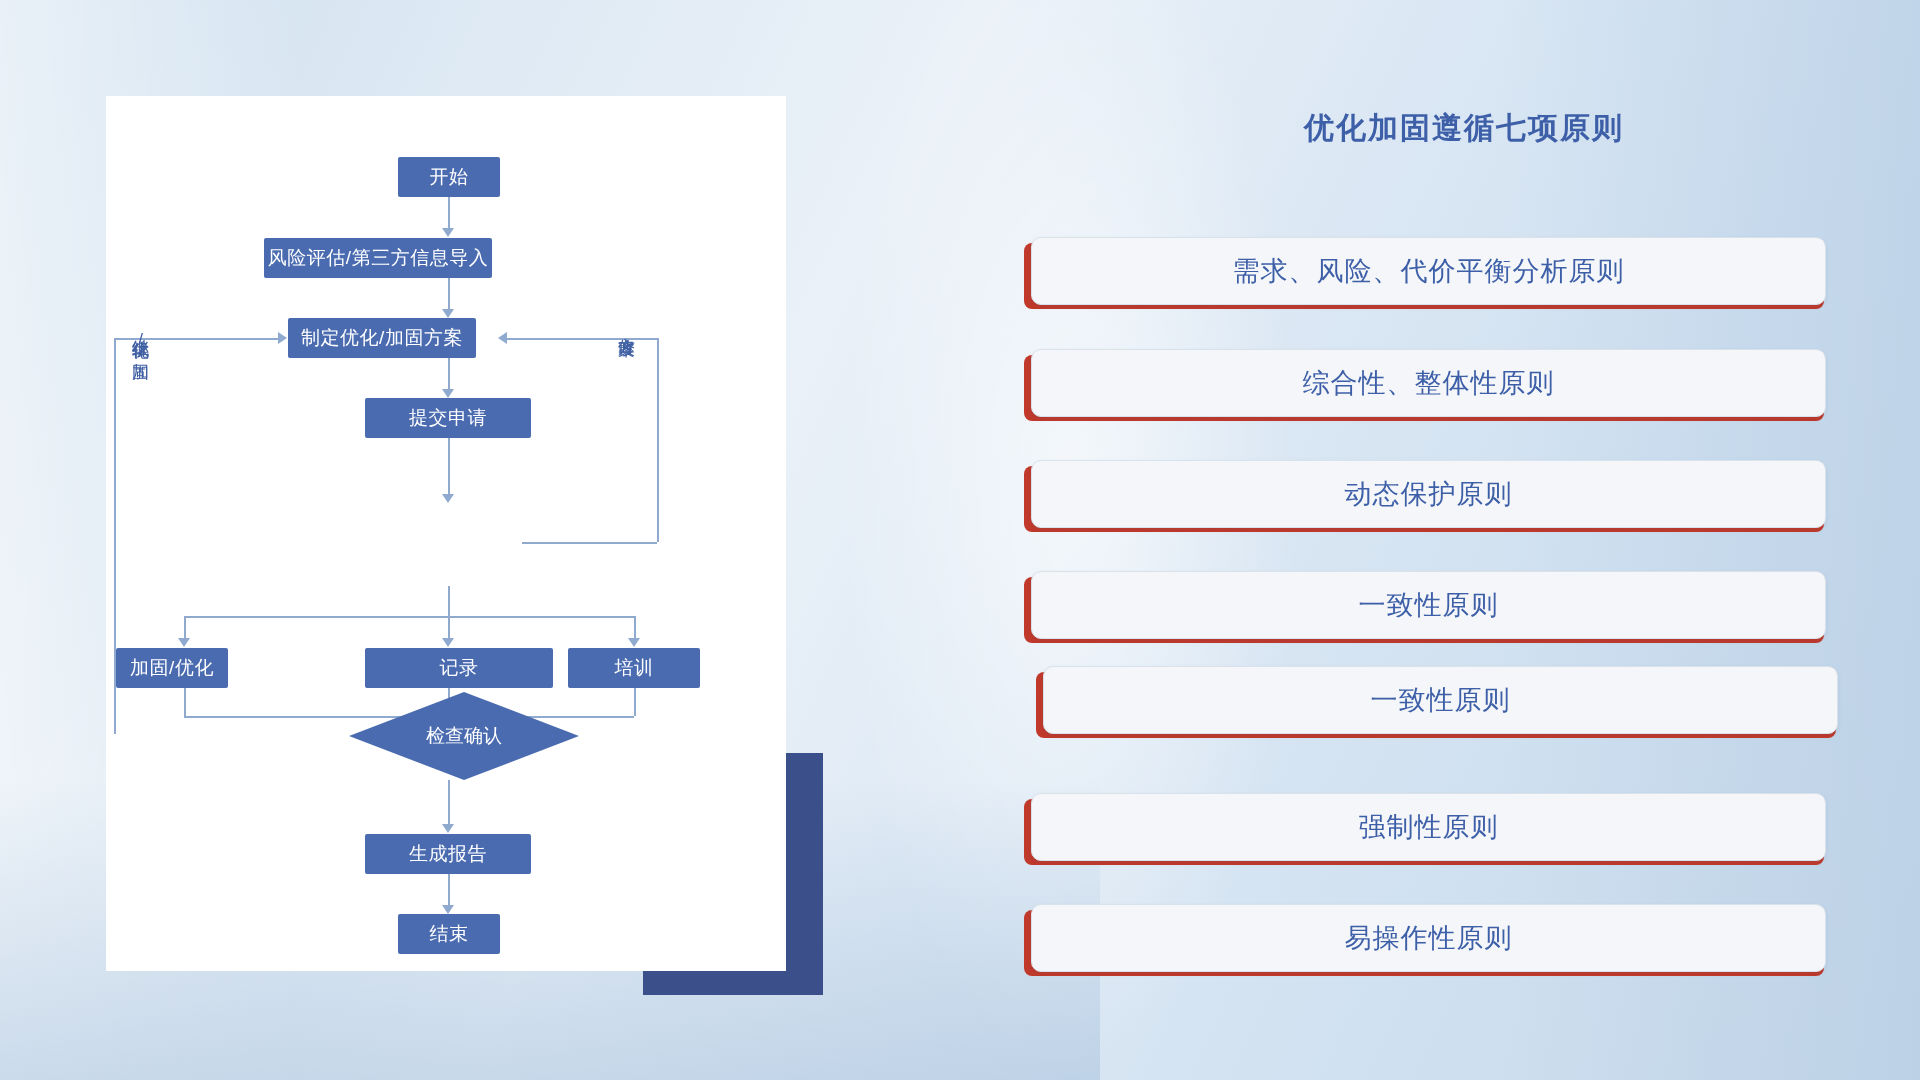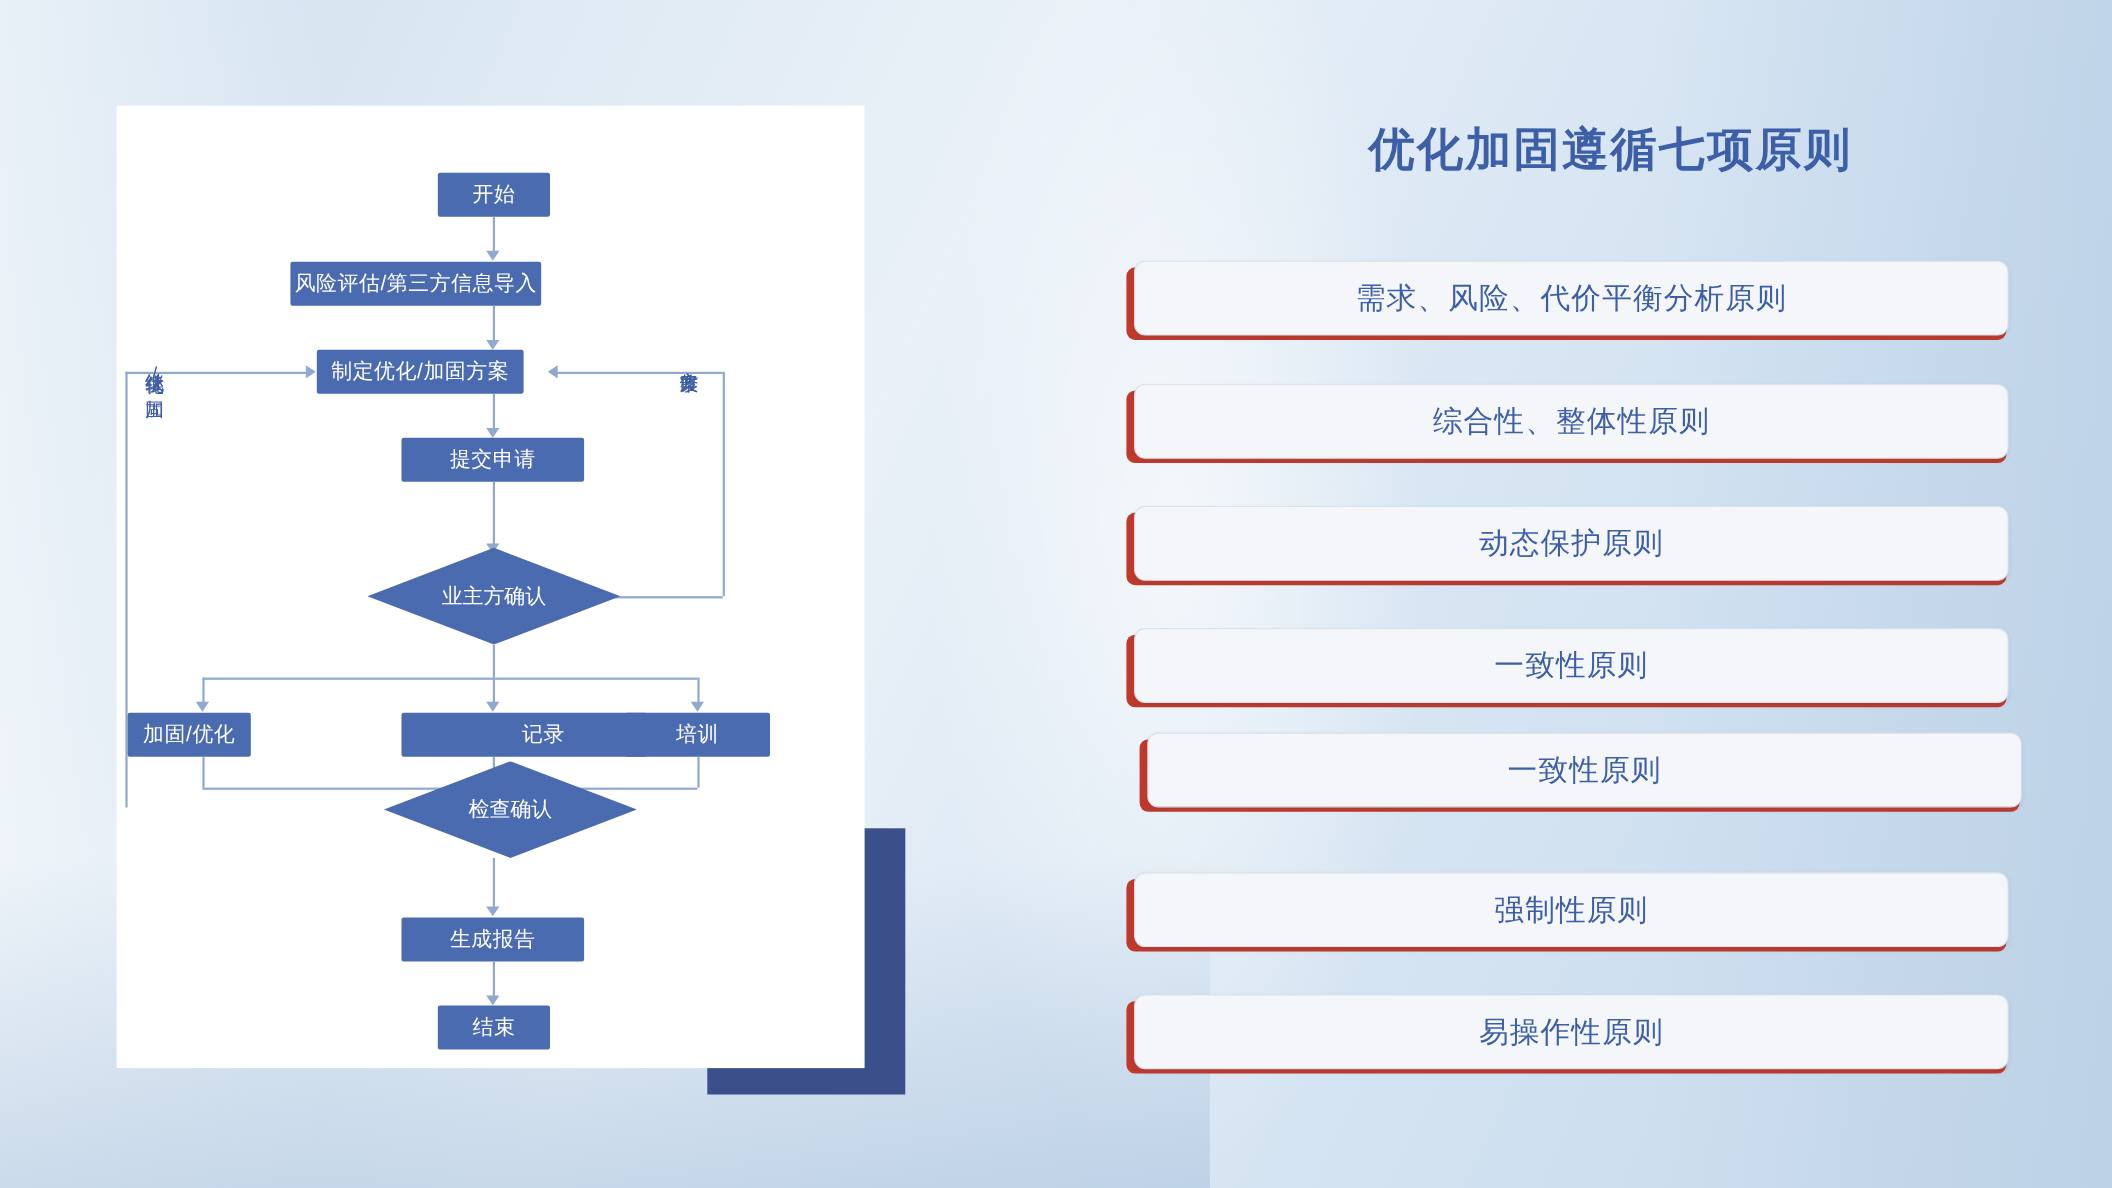--- a/index.html
+++ b/index.html
@@ -127,21 +127,21 @@
   }
 
   
   #right-title {
     position: absolute;
     left: 1024px;
     top: 108px;
     width: 880px;
     text-align: center;
     color: #3d5fa8;
-    font-size: 42px;
+    font-size: 30px;
     font-weight: bold;
     letter-spacing: 2px;
   }
   .principle-row {
     position: absolute;
     left: 1024px;
     width: 800px;
     height: 66px;
   }
   .principle-accent {
@@ -212,38 +212,34 @@
 
     <div class="vline" style="left:342px; top:262px; height:36px;"></div>
     <div class="arrow-down" style="left:336px; top:293px;"></div>
 
     <div class="node" style="left:259px; top:302px; width:166px; height:40px;">
       <span>提交申请</span>
     </div>
     <div class="vline" style="left:342px; top:342px; height:62px;"></div>
     <div class="arrow-down" style="left:336px; top:398px;"></div>
 
-    <div class="diamond-wrap" style="left:228px; top:402px; width:230px; height:88px;">
-      <div class="dm"></div>
-      <div class="dm-label">业主方确认</div>
-    </div>
 
     <div class="vline" style="left:342px; top:490px; height:30px;"></div>
     <div class="hline" style="left:78px; top:520px; width:450px;"></div>
     <div class="vline" style="left:78px; top:520px; height:28px;"></div>
     <div class="vline" style="left:342px; top:520px; height:28px;"></div>
     <div class="vline" style="left:528px; top:520px; height:28px;"></div>
     <div class="arrow-down" style="left:72px; top:542px;"></div>
     <div class="arrow-down" style="left:336px; top:542px;"></div>
     <div class="arrow-down" style="left:522px; top:542px;"></div>
 
     <div class="node" style="left:10px; top:552px; width:112px; height:40px;">
       <span>加固/优化</span>
     </div>
-    <div class="node" style="left:259px; top:552px; width:188px; height:40px;padding-left:35px;">
+    <div class="node" style="left:259px; top:552px; width:188px; height:40px;">
       <span>记录</span>
     </div>
     <div class="node" style="left:462px; top:552px; width:132px; height:40px;">
       <span>培训</span>
     </div>
 
     <div class="vline" style="left:78px; top:592px; height:28px;"></div>
     <div class="vline" style="left:342px; top:592px; height:28px;"></div>
     <div class="vline" style="left:528px; top:592px; height:28px;"></div>
     <div class="hline" style="left:78px; top:620px; width:450px;"></div>

